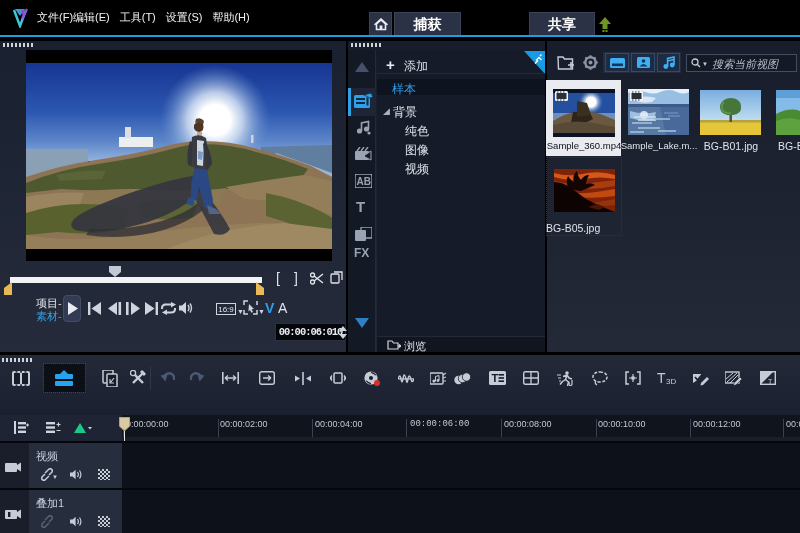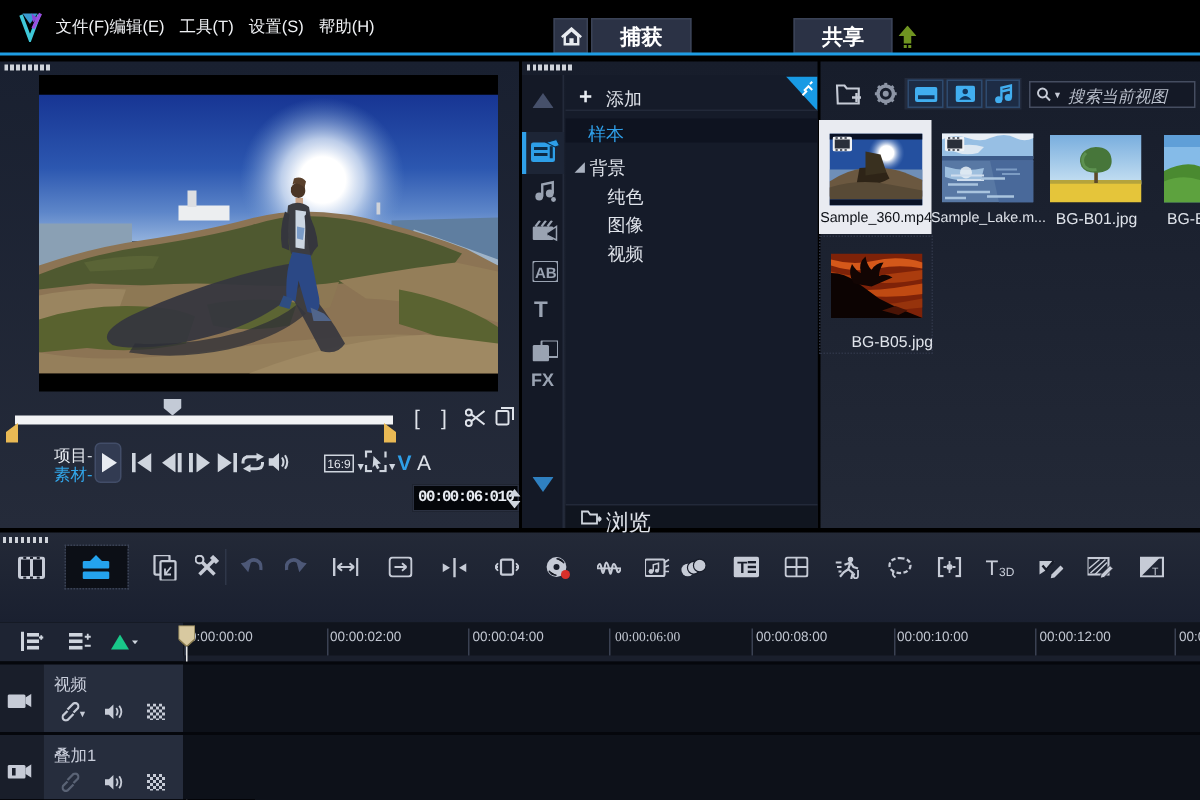--- a/index.html
+++ b/index.html
@@ -233,21 +233,21 @@
 <div class="abs" style="left:383px;top:106px;color:#aab2c0;font-size:9px;">◢</div>
 <div class="abs" style="left:393px;top:104px;color:#dfe3ea;font-size:12px;">背景</div>
 <div class="abs" style="left:405px;top:123px;color:#dfe3ea;font-size:12px;">纯色</div>
 <div class="abs" style="left:405px;top:142px;color:#dfe3ea;font-size:12px;">图像</div>
 <div class="abs" style="left:405px;top:161px;color:#dfe3ea;font-size:12px;">视频</div>
 <div class="abs" style="left:377px;top:336px;width:168px;height:16px;background:#10151f;border-top:1px solid #222939;"></div>
 <svg class="abs" style="left:387px;top:340px;" width="14" height="10" viewBox="0 0 14 10">
   <path d="M1 1 L5 1 L6.5 3 L11 3 L11 9 L1 9 Z" fill="none" stroke="#cfd5de" stroke-width="1.2"></path>
   <path d="M11 6 L14 6 M12 4.5 L14 6 L12 7.5" stroke="#cfd5de" stroke-width="1.2" fill="none"></path>
 </svg>
-<div class="abs" style="left:404px;top:339px;color:#dfe3ea;font-size:15px;">浏览</div>
+<div class="abs" style="left:404px;top:339px;color:#dfe3ea;font-size:11px;">浏览</div>
 
 <div class="abs" style="left:547px;top:41px;width:253px;height:311px;background:linear-gradient(#171d2b,#232937);"></div>
 <svg class="abs" style="left:557px;top:55px;" width="17" height="15" viewBox="0 0 17 15">
     <path d="M1 2 h5 l1.5 2 h8 v10 h-14 z" fill="none" stroke="#c6cbd6" stroke-width="1.4"></path>
     <path d="M11 10 h6 M14 7 v6" stroke="#c6cbd6" stroke-width="1.6"></path>
   </svg>
 <svg class="abs" style="left:583px;top:55px;" width="15" height="15" viewBox="0 0 15 15">
     <circle cx="7.5" cy="7.5" r="5.2" fill="none" stroke="#8d95a5" stroke-width="2.4"></circle>
     <circle cx="7.5" cy="7.5" r="2" fill="#8d95a5"></circle>
     <g stroke="#8d95a5" stroke-width="2">
@@ -360,21 +360,21 @@
 <svg class="abs" style="left:554px;top:169px;" width="61" height="43" viewBox="0 0 61 43">
 <rect width="61" height="43" fill="#7e2208"></rect>
 <path d="M0 4 q14 4 28 1 q17 -4 33 1 l0 4 q-15 -3 -30 0 q-16 3 -31 -2 Z" fill="#d4581a"></path>
 <path d="M0 12 q18 5 36 2 l25 -3 l0 6 q-18 4 -38 2 l-23 -2 Z" fill="#aa3c0e"></path>
 <path d="M0 22 q20 4 42 1 l19 -3 l0 7 q-20 3 -40 1 l-21 -2 Z" fill="#c04a12"></path>
 <path d="M20 32 q16 3 30 0 l11 -2 l0 6 l-20 2 Z" fill="#96330c"></path>
 <path d="M0 43 L0 13 Q9 13 17 19 L32 30 L46 37 L61 43 Z" fill="#0c0302"></path>
 <path d="M15 20 q-4 -7 -1 -13 q3 5 6 6 q-2 -7 3 -11 q1 6 4 9 q3 -5 8 -5 q-3 5 -3 9 q5 -2 9 1 l-14 6 Z" fill="#120503"></path>
 <path d="M34 38 l9 -3 l8 3 l-6 3 Z" fill="#4a1406"></path>
 </svg>
-<div class="abs" style="left:546px;top:222px;width:76px;height:14px;color:#dfe3ea;font-size:10.5px;text-align:right;">BG-B05.jpg</div>
+<div class="abs" style="left:546px;top:222px;width:76px;height:14px;color:#dfe3ea;font-size:10.5px;text-align:left;">BG-B05.jpg</div>
 
 <div class="abs" style="left:0;top:355px;width:800px;height:60px;background:linear-gradient(#232937,#1a2030);"></div>
 <div class="dots" style="left:2px;top:358px;"></div>
 <svg class="abs" style="left:12px;top:371px;" width="18" height="15" viewBox="0 0 18 15">
     <rect x="0" y="0" width="18" height="15" rx="2" fill="#c6cbd6"></rect>
     <rect x="2" y="2" width="6" height="11" fill="#171c29"></rect>
     <rect x="10" y="2" width="6" height="11" fill="#171c29"></rect>
     <rect x="3.5" y="0.2" width="2" height="1.4" fill="#171c29"></rect>
     <rect x="8" y="0.2" width="2" height="1.4" fill="#171c29"></rect>
     <rect x="12.5" y="0.2" width="2" height="1.4" fill="#171c29"></rect>
@@ -495,21 +495,21 @@
   </svg>
 
 <div class="abs" style="left:0;top:415px;width:800px;height:26px;background:#1e2433;"></div>
 <div class="abs" style="left:122px;top:415px;width:678px;height:26px;background:#10141d;border-bottom:4px solid #1a1f2c;"></div>
 <div class="abs" style="left:126px;top:419px;color:#c2c7d1;font-size:9px;font-family:'Liberation Sans';">0:00:00:00</div>
 <div class="abs" style="left:123px;top:419px;width:1px;height:18px;background:#3a4152;"></div>
 <div class="abs" style="left:220px;top:419px;color:#c2c7d1;font-size:9px;font-family:'Liberation Sans';">00:00:02:00</div>
 <div class="abs" style="left:218px;top:419px;width:1px;height:18px;background:#3a4152;"></div>
 <div class="abs" style="left:315px;top:419px;color:#c2c7d1;font-size:9px;font-family:'Liberation Sans';">00:00:04:00</div>
 <div class="abs" style="left:312px;top:419px;width:1px;height:18px;background:#3a4152;"></div>
-<div class="abs" style="left:410px;top:419px;color:#c2c7d1;font-size:9px;font-family:Liberation Serif, serif;">00:00:06:00</div>
+<div class="abs" style="left:410px;top:419px;color:#c2c7d1;font-size:9px;font-family:Liberation Mono, monospace;">00:00:06:00</div>
 <div class="abs" style="left:406px;top:419px;width:1px;height:18px;background:#3a4152;"></div>
 <div class="abs" style="left:504px;top:419px;color:#c2c7d1;font-size:9px;font-family:'Liberation Sans';">00:00:08:00</div>
 <div class="abs" style="left:501px;top:419px;width:1px;height:18px;background:#3a4152;"></div>
 <div class="abs" style="left:598px;top:419px;color:#c2c7d1;font-size:9px;font-family:'Liberation Sans';">00:00:10:00</div>
 <div class="abs" style="left:596px;top:419px;width:1px;height:18px;background:#3a4152;"></div>
 <div class="abs" style="left:693px;top:419px;color:#c2c7d1;font-size:9px;font-family:'Liberation Sans';">00:00:12:00</div>
 <div class="abs" style="left:690px;top:419px;width:1px;height:18px;background:#3a4152;"></div>
 <div class="abs" style="left:786px;top:419px;color:#c2c7d1;font-size:9px;">00:0</div>
 <div class="abs" style="left:783px;top:419px;width:1px;height:18px;background:#3a4152;"></div>
 

